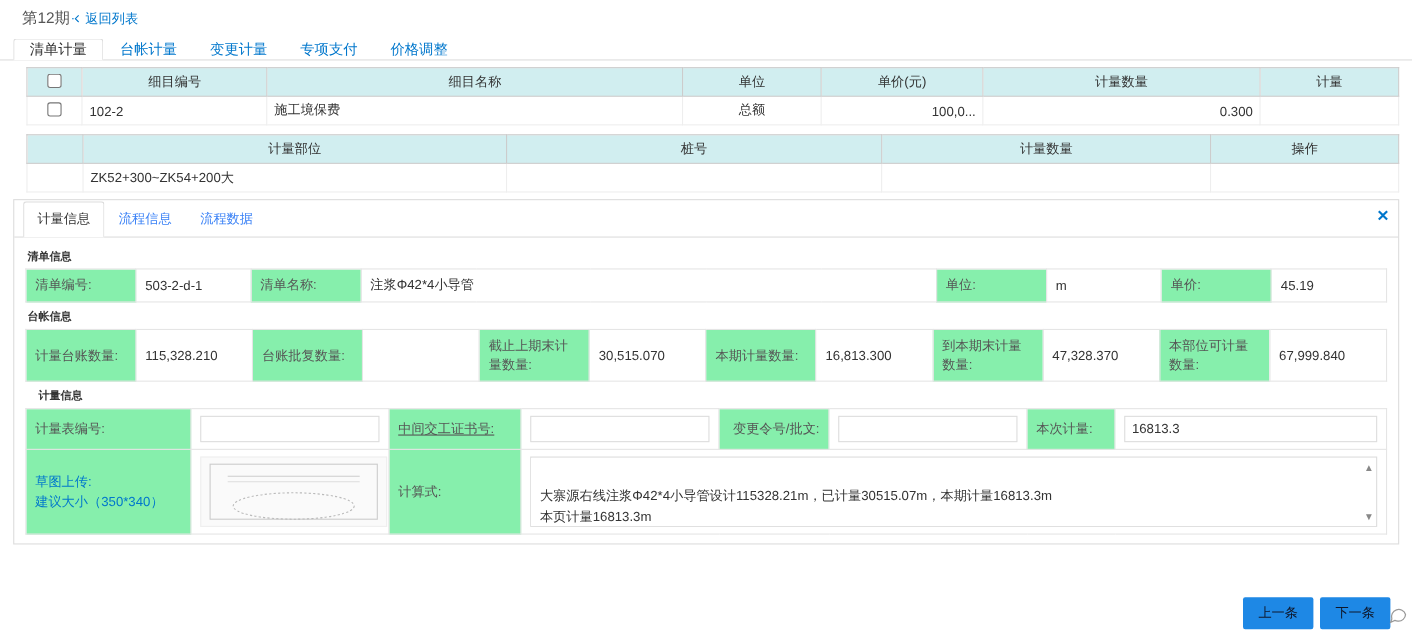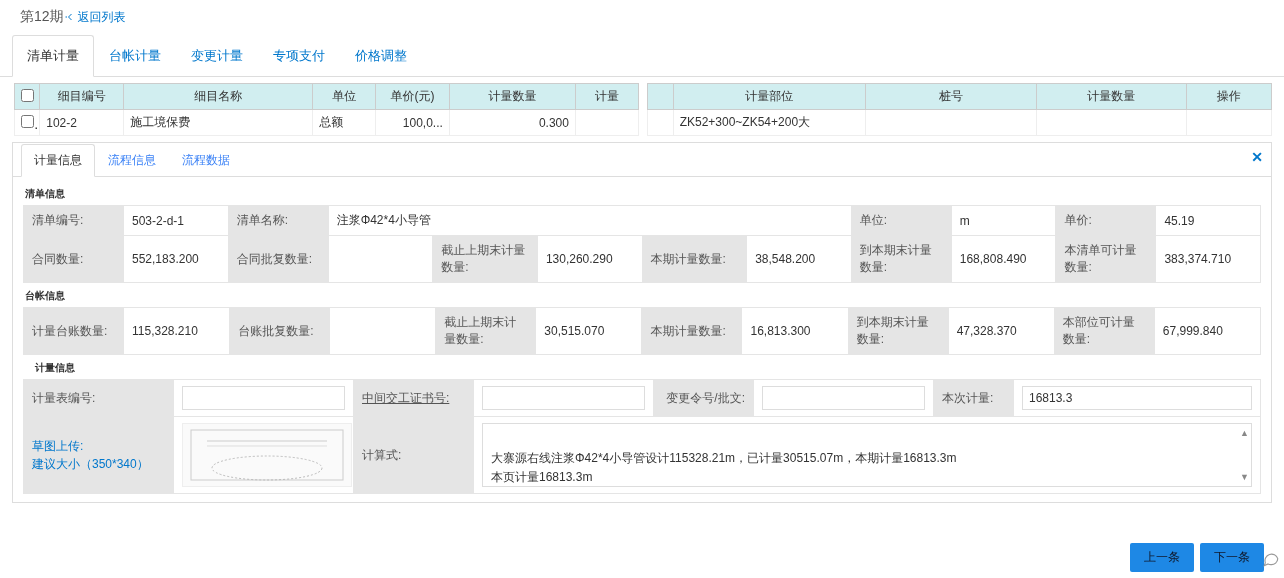--- a/index.html
+++ b/index.html
@@ -4,44 +4,44 @@
 <style>
 * { box-sizing: border-box; margin: 0; padding: 0; }
 body { font-family: "Microsoft YaHei", Arial, sans-serif; font-size: 12px; color: #333; background: #fff; }
 .page { width: 1284px; height: 578px; position: relative; overflow: hidden; }
 .header { display: flex; justify-content: flex-start; align-items: center; padding: 8px 12px 4px 20px; }
 .page-title { font-size: 14px; color: #555; }
 .back-link { color: #0077cc; cursor: pointer; font-size: 12px; display: flex; align-items: center; gap: 2px; }
 .back-link svg { width: 12px; height: 12px; }
 
 .tabs-main { border-bottom: 1px solid #ddd; padding: 0 12px; display: flex; gap: 0; margin-top: 4px;}
-.tab-main { padding: 11px 14px; color: #0077cc; cursor: pointer; font-size: 13px; border: 1px solid transparent; border-bottom: none; position: relative; top: 1px; }
+.tab-main { padding: 0 14px; color: #0077cc; cursor: pointer; font-size: 13px; border: 1px solid transparent; border-bottom: none; position: relative; top: 1px; }
 .tab-main.active { color: #333; border: 1px solid #ddd; border-bottom: 1px solid #fff; background: #fff; border-radius: 3px 3px 0 0; }
 
-.grid-area { display: flex; gap: 8px; padding: 6px 12px 0 14px; }
+.grid-area { display: flex; gap: 8px; padding: 6px 12px 0 24px; flex-direction: column; }
 .grid-left { flex: 1; }
 .grid-right { flex: 1; }
 table.grid { width: 100%; border-collapse: collapse; table-layout: fixed; }
 table.grid th { background: #d1eef0; border: 1px solid #ccc; padding: 4px 6px; font-weight: normal; color: #333; height: 24px; text-align: center; white-space: nowrap; overflow: hidden; }
 table.grid td { border: 1px solid #eee; padding: 4px 6px; height: 22px; white-space: nowrap; overflow: hidden; text-overflow: ellipsis; }
 table.grid td.num { text-align: right; }
 .chk-col { width: 24px; text-align: center; }
 
 .detail-panel { margin: 6px 12px 0 12px; border: 1px solid #ddd; position: relative; background: #fff; }
 .detail-tabs { display: flex; border-bottom: 1px solid #ddd; padding: 0 8px; }
 .detail-tab { padding: 7px 12px; color: #3b82f6; cursor: pointer; font-size: 12px; border: 1px solid transparent; border-bottom: none; position: relative; top: 1px; }
 .detail-tab.active { color: #333; border: 1px solid #ddd; border-bottom: 1px solid #fff; background: #fff; border-radius: 3px 3px 0 0; }
 .close-x { position: absolute; right: 8px; top: 6px; color: #0077cc; cursor: pointer; font-size: 14px; font-weight: bold; }
 
 .section { padding: 4px 10px 8px 10px; }
 .section-title { font-size: 10px; font-weight: bold; color: #333; padding: 6px 0 4px 2px; }
 
 table.info { width: 100%; border-collapse: collapse; table-layout: fixed; }
 table.info td { border: 1px solid #e5e5e5; padding: 6px 8px; vertical-align: middle; height: 30px; }
-table.info td.label { background: #e5e5e5; color: #555; width: 100px; }
+table.info td.label { background: #86efac; color: #555; width: 100px; }
 table.info td.val { background: #fff; }
 
 .input-like { border: 1px solid #ddd; padding: 4px 6px; min-height: 24px; background: #fff; }
 .textarea-like { border: 1px solid #ddd; padding: 6px 8px; background: #fff; font-size: 12px; line-height: 1.6; height: 64px; overflow-y: auto; position: relative; white-space: pre-line; }
 .scroll-triangles { position: absolute; right: 2px; display: flex; flex-direction: column; justify-content: space-between; top: 2px; bottom: 2px; color: #888; font-size: 9px; }
 .upload-label { color: #0077cc; line-height: 1.5; }
 .upload-label .sub { color: #0077cc; display: block; }
 .thumb { width: 170px; height: 64px; border: 1px solid #eee; background: #fafafa; display: flex; align-items: center; justify-content: center; overflow: hidden; }
 
 .footer-btns { position: absolute; right: 20px; bottom: 6px; display: flex; gap: 6px; }
@@ -107,21 +107,21 @@
           <th>单价(元)</th>
           <th>计量数量</th>
           <th>计量</th>
         </tr>
           </thead>
         <tbody>
             <tr>
           <td class="chk-col"><input type="checkbox" style=""></td>
           <td>102-2</td>
           <td>施工境保费</td>
-          <td style="">总额</td>
+          <td style="text-align:center;">总额</td>
           <td class="num">100,0...</td>
           <td class="num">0.300</td>
           <td class="num"></td>
         </tr>
           </tbody>
       </table>
     </div>
     <div class="grid-right">
       <table class="grid">
         <colgroup>
@@ -167,34 +167,20 @@
         <tbody>
             <tr>
           <td class="label">清单编号:</td>
           <td class="val">503-2-d-1</td>
           <td class="label">清单名称:</td>
           <td class="val" colspan="5">注浆Φ42*4小导管</td>
           <td class="label">单位:</td>
           <td class="val">m</td>
           <td class="label">单价:</td>
           <td class="val">45.19</td>
-        </tr>
-        <tr>
-          <td class="label">合同数量:</td>
-          <td class="val">552,183.200</td>
-          <td class="label">合同批复数量:</td>
-          <td class="val"></td>
-          <td class="label">截止上期末计量数量:</td>
-          <td class="val">130,260.290</td>
-          <td class="label">本期计量数量:</td>
-          <td class="val">38,548.200</td>
-          <td class="label">到本期末计量数量:</td>
-          <td class="val">168,808.490</td>
-          <td class="label">本清单可计量数量:</td>
-          <td class="val">383,374.710</td>
         </tr>
       </tbody>
         </table>
 
       <div class="section-title">台帐信息</div>
       <table class="info">
         <tbody>
         <tr>
           <td class="label">计量台账数量:</td>
           <td class="val">115,328.210</td>

